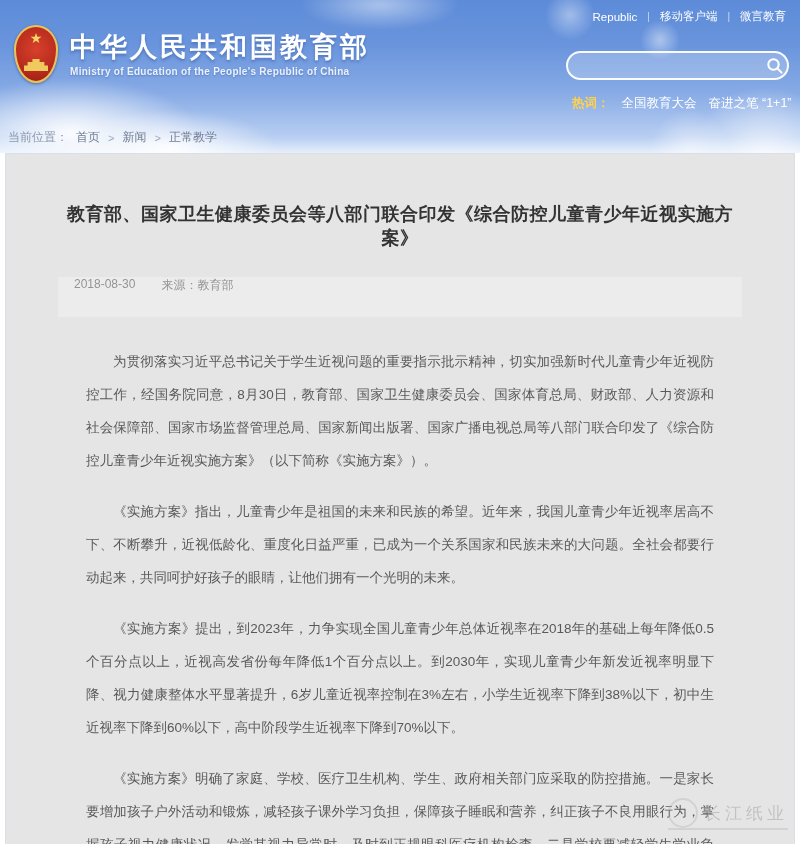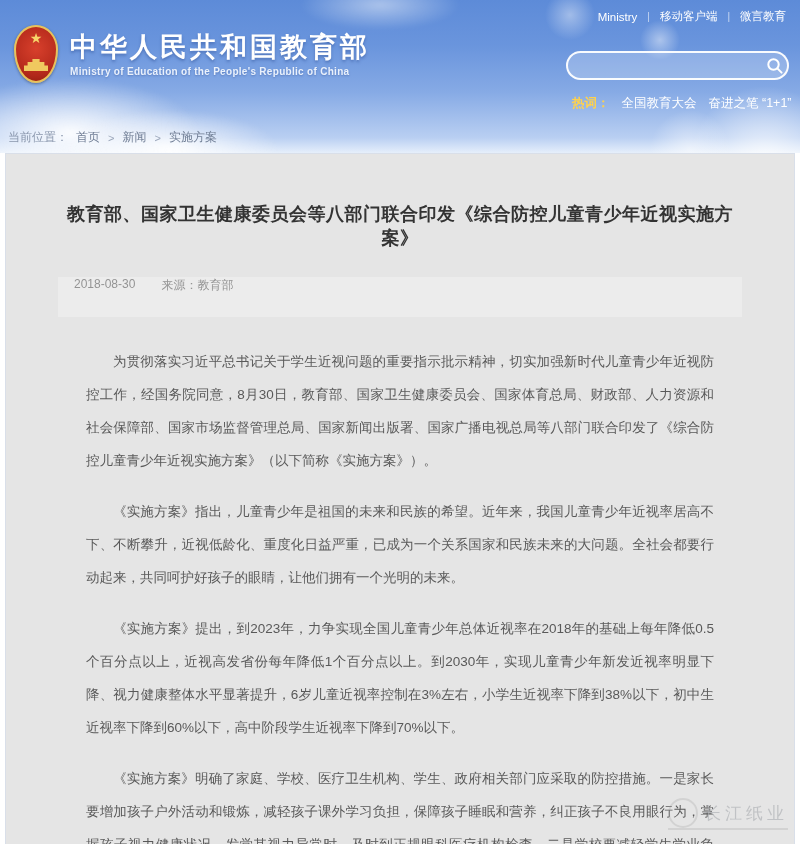--- a/index.html
+++ b/index.html
@@ -132,21 +132,21 @@
   <div class="hero">
     <div class="cloud c1"></div>
     <div class="cloud c2"></div>
     <div class="cloud c3"></div>
     <div class="dandelion d1"></div>
     <div class="dandelion d2"></div>
     <div class="dandelion d3"></div>
     <div class="dandelion d4"></div>
 
     <div class="top-links">
-      <a>Ministry</a>
+      <a>Republic</a>
       <span class="sep">|</span>
       <a>移动客户端</a>
       <span class="sep">|</span>
       <a>微言教育</a>
     </div>
 
     <div class="logo">
       <div class="emblem">
         <div class="star">★</div>
         <div class="gate"></div>
@@ -174,21 +174,21 @@
       <a>全国教育大会</a>
       <a>奋进之笔 “1+1”</a>
     </div>
 
     <div class="breadcrumb">
       <span>当前位置：</span>
       <a>首页</a>
       <span class="bc-sep">&gt;</span>
       <a>新闻</a>
       <span class="bc-sep">&gt;</span>
-      <a>实施方案</a>
+      <a>正常教学</a>
     </div>
   </div>
 
   <div class="card">
     <h1 class="article-title">教育部、国家卫生健康委员会等八部门联合印发《综合防控儿童青少年近视实施方案》</h1>
 
     <div class="meta">
       <span class="m-date">2018-08-30</span>
       <span>来源：</span>
       <span>教育部</span>

